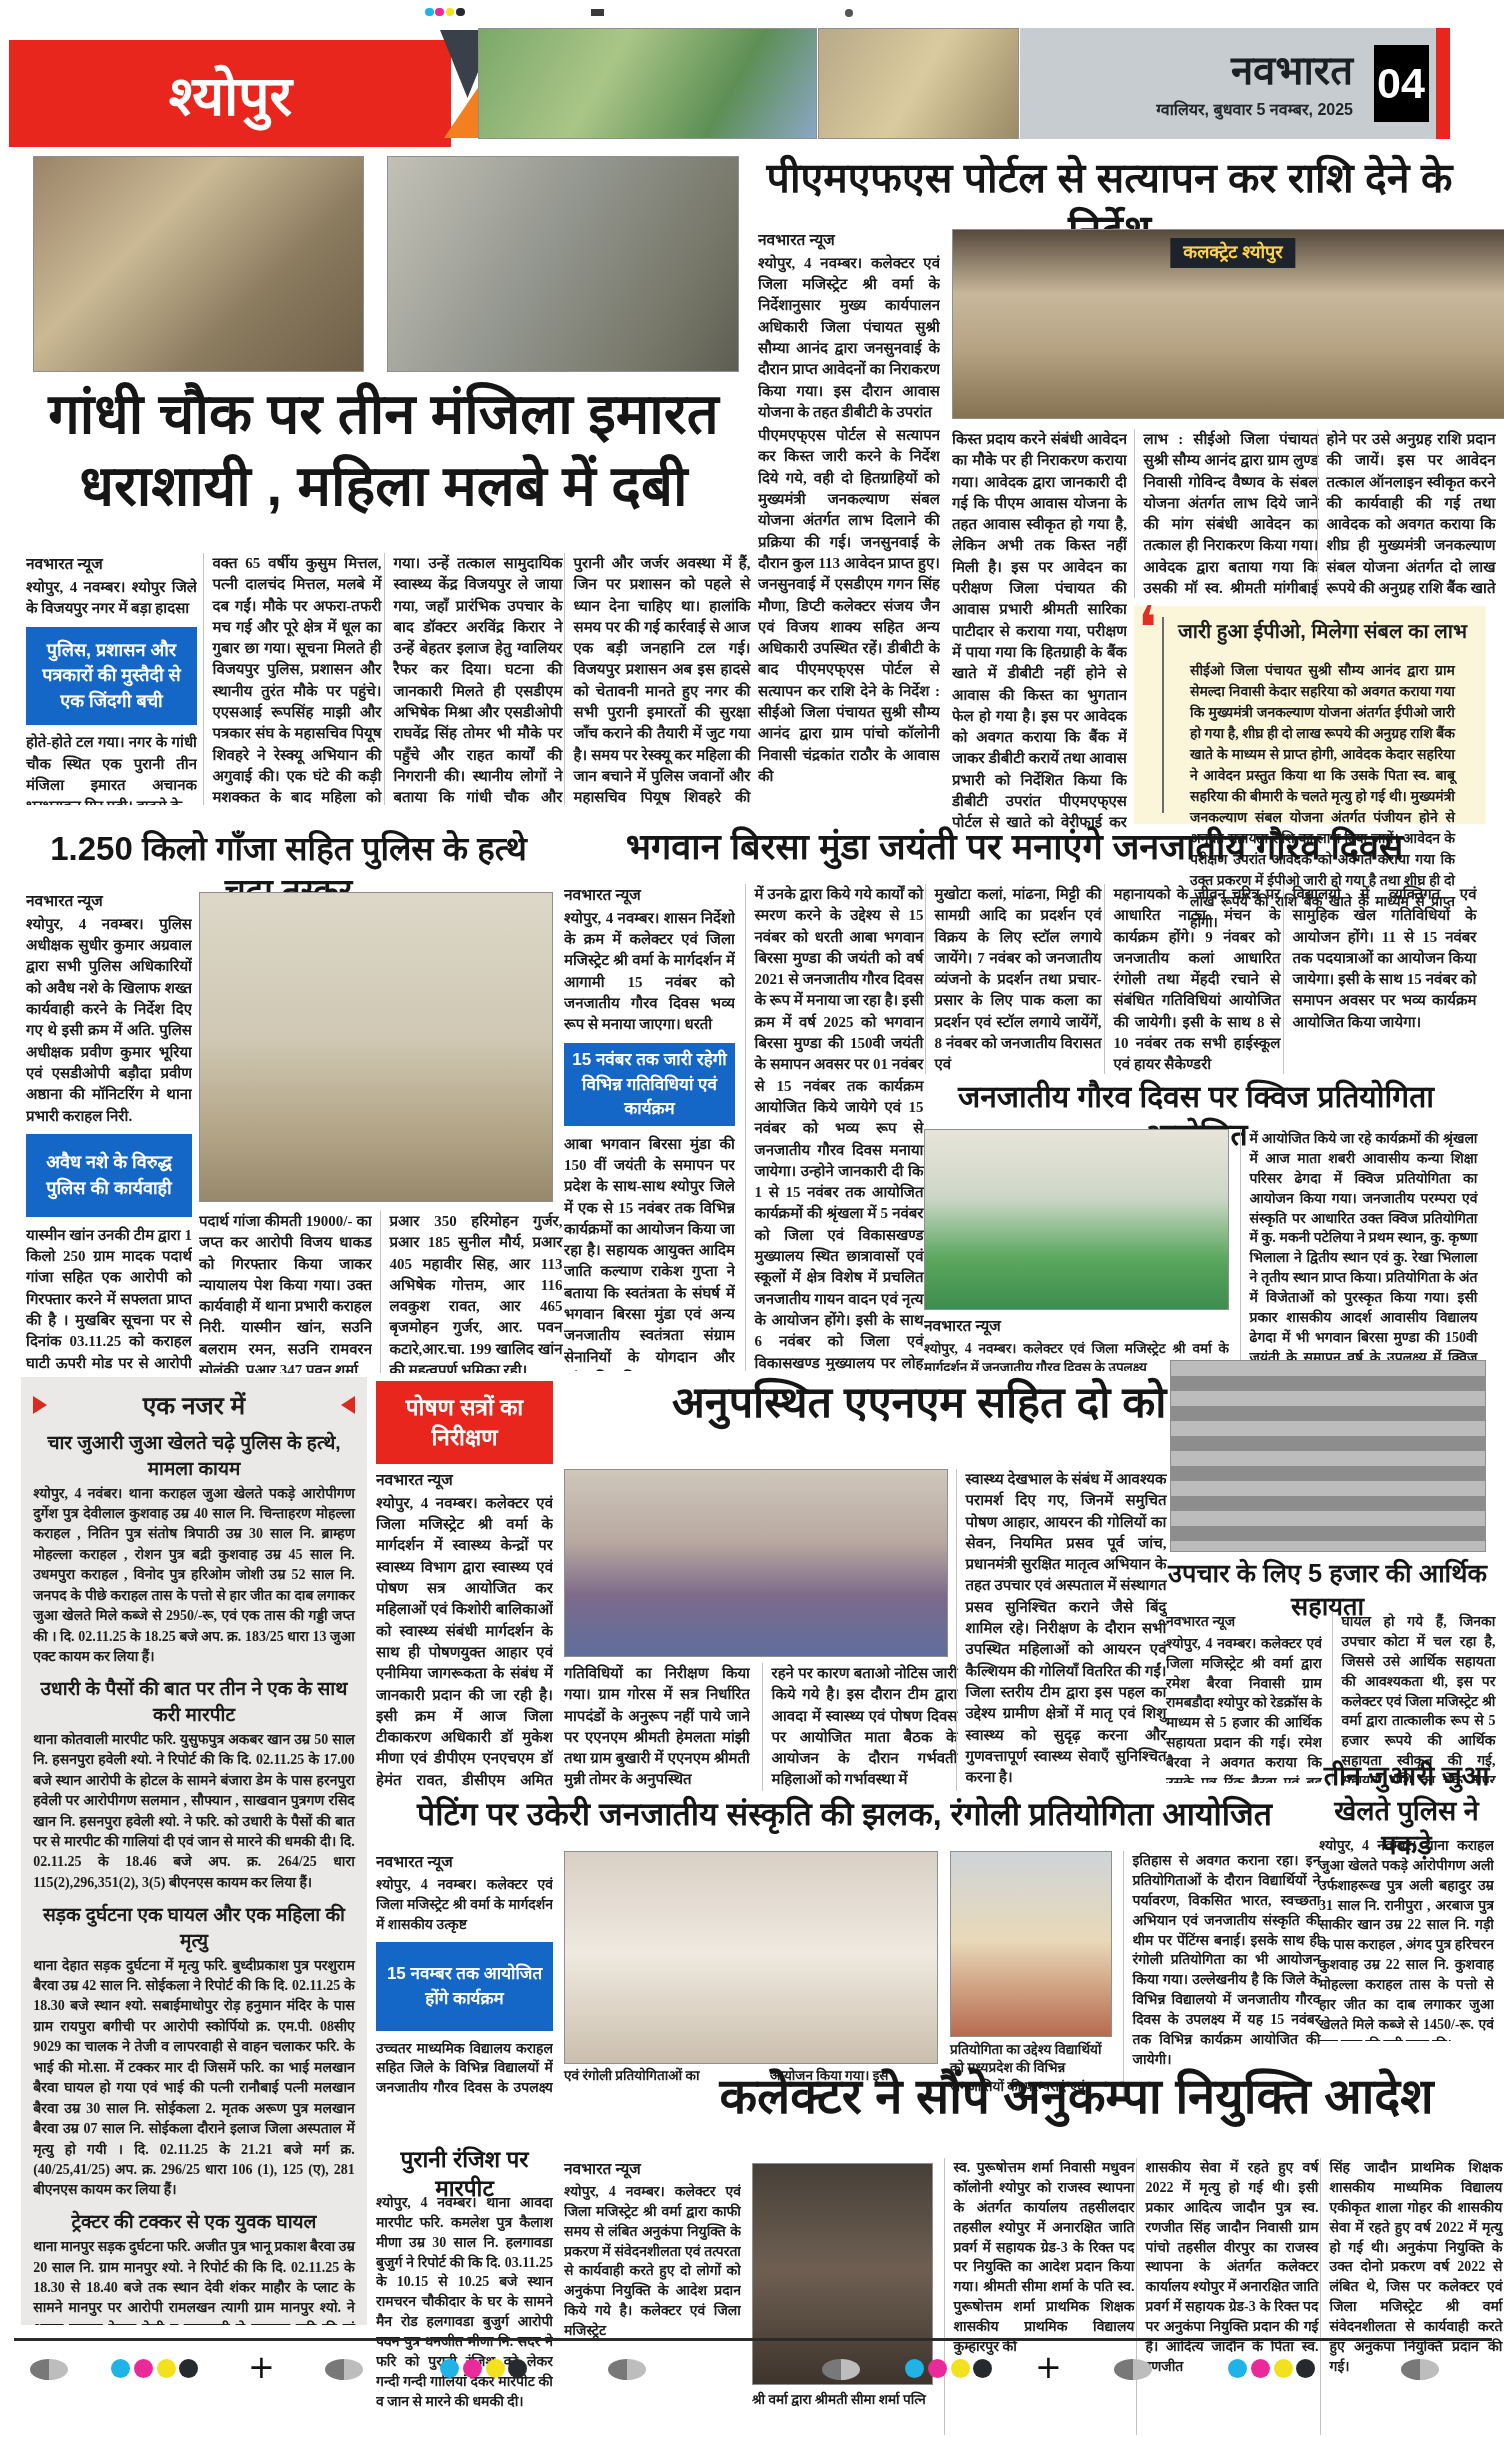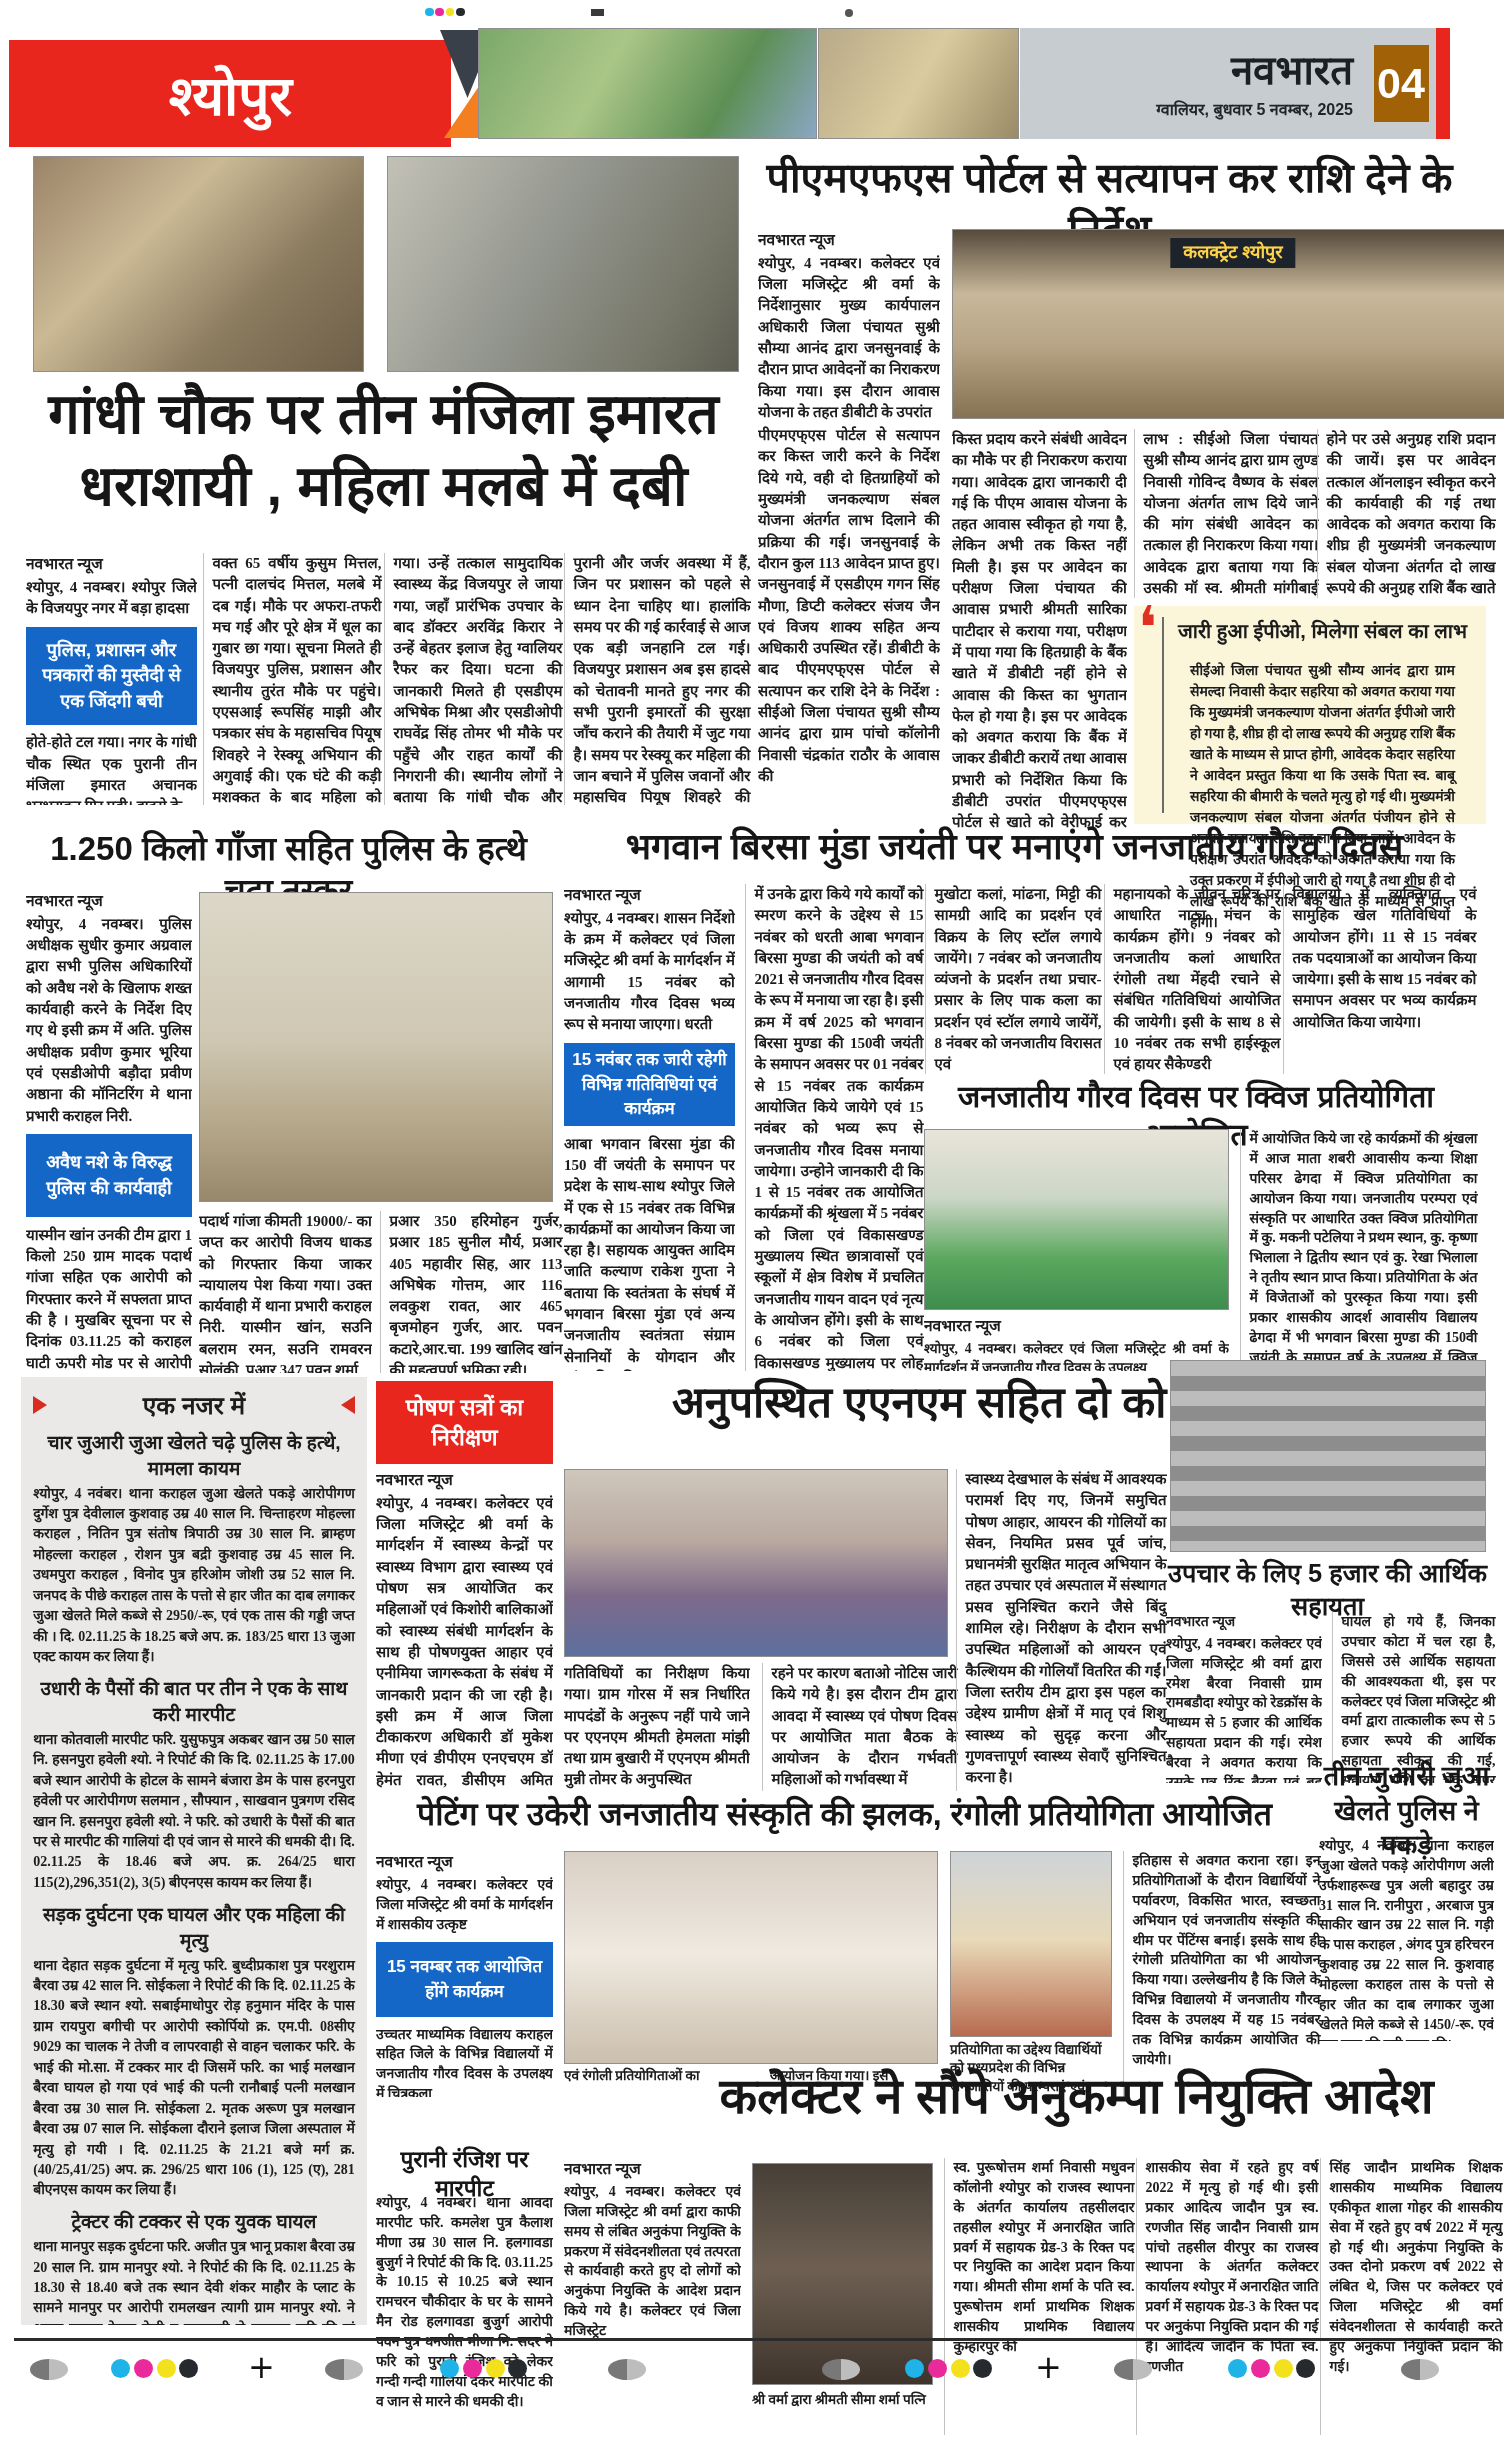--- a/index.html
+++ b/index.html
@@ -74,21 +74,21 @@
   <div class="abs" style="left:9.4px;top:40px;width:442px;height:107px;background:#e8261d;display:flex;align-items:center;justify-content:center;">
     <span style="color:#fff;font-family:'Liberation Sans','DejaVu Sans',sans-serif;font-weight:900;font-size:55px;">श्योपुर</span>
   </div>
   <div class="abs" style="left:440px;top:30px;width:55px;height:68px;background:#394049;clip-path:polygon(0 0,100% 0,50% 100%);"></div>
   <div class="abs" style="left:444px;top:55px;width:56px;height:83px;background:#f47f20;clip-path:polygon(100% 0,100% 100%,0 100%);"></div>
   <div class="abs photo mast-land" style="left:478px;top:28px;width:339px;height:111px;"></div>
   <div class="abs photo mast-cheetah" style="left:818px;top:28px;width:201px;height:111px;"></div>
   <div class="abs" style="left:1020px;top:28px;width:416px;height:111px;background:#c7ccd0;">
     <div class="abs" style="right:83px;top:13px;font-family:'Liberation Sans','DejaVu Sans',sans-serif;font-weight:900;font-size:40px;color:#1c2023;">नवभारत</div>
     <div class="abs" style="right:83px;top:70px;font-family:'Liberation Sans','DejaVu Sans',sans-serif;font-weight:800;font-size:16px;color:#22262a;">ग्वालियर, बुधवार 5 नवम्बर, 2025</div>
-    <div class="abs" style="right:7.5px;top:17px;width:55px;height:77px;background:#a16207;color:#fff;display:flex;align-items:center;justify-content:center;font-family:'Liberation Sans','DejaVu Sans',sans-serif;font-weight:900;font-size:43px;">04</div>
+    <div class="abs" style="right:7.5px;top:17px;width:55px;height:77px;background:#000000;color:#fff;display:flex;align-items:center;justify-content:center;font-family:'Liberation Sans','DejaVu Sans',sans-serif;font-weight:900;font-size:43px;">04</div>
   </div>
   <div class="abs" style="left:1436px;top:28px;width:14px;height:111px;background:#e8261d;"></div>
 
   <div class="abs photo ph-rubble" style="left:33px;top:156px;width:331px;height:216px;"></div>
   <div class="abs photo ph-crowd" style="left:387px;top:156px;width:352px;height:216px;"></div>
   <div class="abs hd" style="left:26px;top:378px;width:715px;height:166px;font-size:56px;">गांधी चौक पर तीन मंजिला इमारत धराशायी , महिला मलबे में दबी</div>
   <div class="abs col" style="left:26px;top:553px;width:171px;height:252px;">
     <div class="byline">नवभारत न्यूज</div>
     <p><b class="dl">श्योपुर, 4 नवम्बर।</b> <span>श्योपुर जिले के विजयपुर नगर में बड़ा हादसा</span></p>
     <div class="bluebox" style="height:98px;font-size:18px;">पुलिस, प्रशासन और पत्रकारों की मुस्तैदी से एक जिंदगी बची</div>
@@ -186,21 +186,21 @@
 
   <div class="abs hd" style="left:1319px;top:1759px;width:175px;height:70px;font-size:27px;">तीन जुआरी जुआ खेलते पुलिस ने पकड़े</div>
   <div class="abs col" style="left:1319px;top:1834px;width:175px;height:207px;font-size:14px;">
     <p><b class="dl">श्योपुर, 4 नवम्बर।</b> <span>थाना कराहल जुआ खेलते पकड़े आरोपीगण अली उर्फशाहरूख पुत्र अली बहादुर उम्र 31 साल नि. रानीपुरा , अरबाज पुत्र साकीर खान उम्र 22 साल नि. गड़ी के पास कराहल , अंगद पुत्र हरिचरन कुशवाह उम्र 22 साल नि. कुशवाह मोहल्ला कराहल तास के पत्तो से हार जीत का दाब लगाकर जुआ खेलते मिले कब्जे से 1450/-रू. एवं एक तास की गड्डी जप्त की।</span></p>
   </div>
 
   <div class="abs hd" style="left:376px;top:1794px;width:937px;height:51px;font-size:32px;">पेटिंग पर उकेरी जनजातीय संस्कृति की झलक, रंगोली प्रतियोगिता आयोजित</div>
   <div class="abs col" style="left:376px;top:1851px;width:177px;height:246px;font-size:14px;">
     <div class="byline">नवभारत न्यूज</div>
     <p><b class="dl">श्योपुर, 4 नवम्बर।</b> <span>कलेक्टर एवं जिला मजिस्ट्रेट श्री वर्मा के मार्गदर्शन में शासकीय उत्कृष्ट</span></p>
-    <div class="bluebox" style="height:75px;font-size:17px;">15 नवम्बर तक आयोजित होंगे कार्यक्रम</div>
+    <div class="bluebox" style="height:89px;font-size:17px;">15 नवम्बर तक आयोजित होंगे कार्यक्रम</div>
     <p>उच्चतर माध्यमिक विद्यालय कराहल सहित जिले के विभिन्न विद्यालयों में जनजातीय गौरव दिवस के उपलक्ष्य में चित्रकला</p>
   </div>
   <div class="abs photo ph-paint" style="left:564px;top:1851px;width:374px;height:213px;"></div>
   <div class="abs" style="left:564px;top:2067px;width:374px;height:28px;display:flex;gap:13px;">
     <span class="cap" style="flex:1;">एवं रंगोली प्रतियोगिताओं का</span>
     <span class="cap" style="flex:1;margin-left:25px;">आयोजन किया गया। इस</span>
   </div>
   <div class="abs photo ph-rangoli" style="left:950px;top:1851px;width:162px;height:186px;"></div>
   <div class="abs cap" style="left:950px;top:2041px;width:162px;height:56px;">प्रतियोगिता का उद्देश्य विद्यार्थियों को मध्यप्रदेश की विभिन्न जनजातियों की परम्पराएं एवं</div>
   <div class="abs col rl" style="left:1123px;top:1851px;width:188px;height:246px;font-size:14px;">इतिहास से अवगत कराना रहा। इन प्रतियोगिताओं के दौरान विद्यार्थियों ने पर्यावरण, विकसित भारत, स्वच्छता अभियान एवं जनजातीय संस्कृति की थीम पर पेंटिंग्स बनाई। इसके साथ ही रंगोली प्रतियोगिता का भी आयोजन किया गया। उल्लेखनीय है कि जिले के विभिन्न विद्यालयो में जनजातीय गौरव दिवस के उपलक्ष्य में यह 15 नवंबर तक विभिन्न कार्यक्रम आयोजित की जायेगी।</div>

